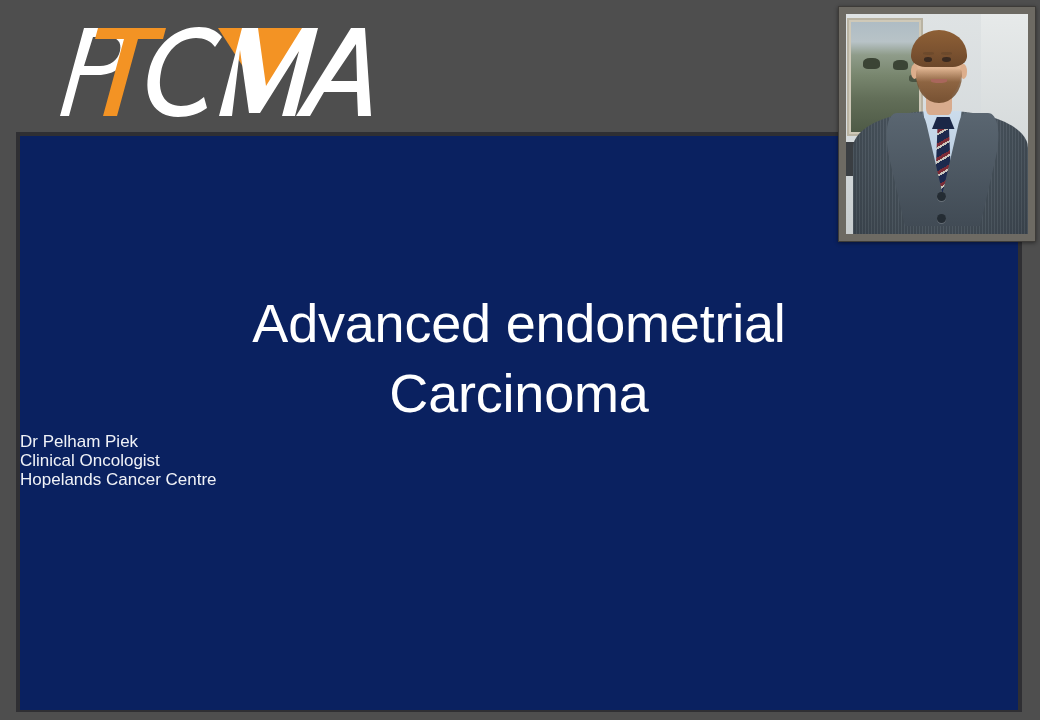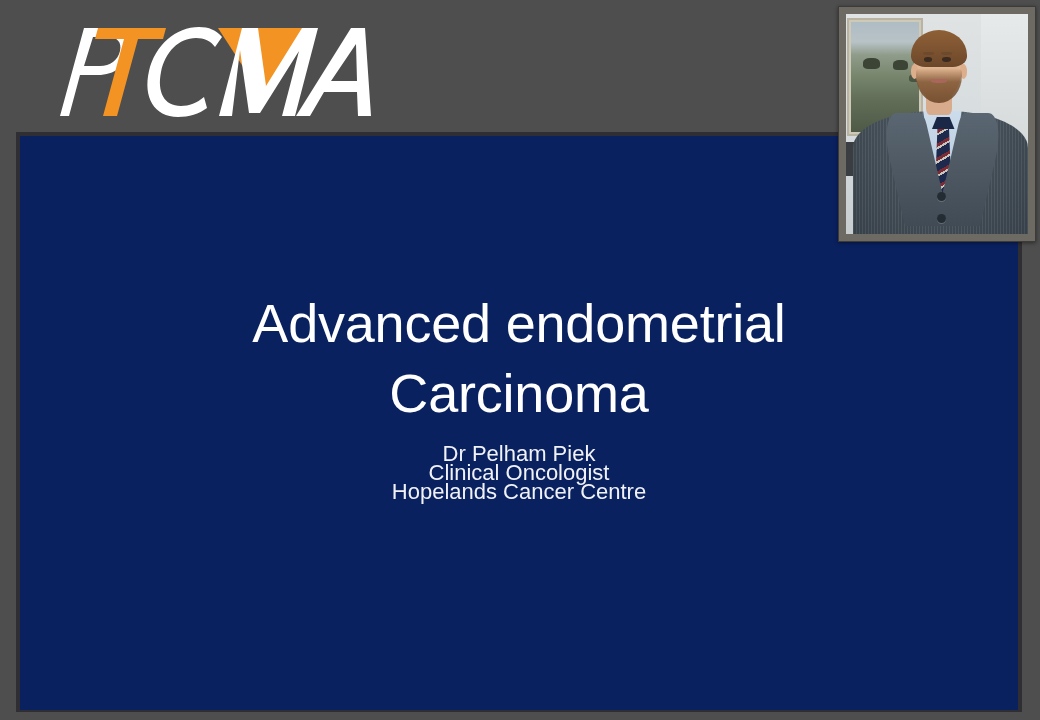--- a/index.html
+++ b/index.html
@@ -59,25 +59,24 @@
     font-size: 54px;
     line-height: 70px;
     font-weight: 400;
     letter-spacing: -0.2px;
     white-space: pre-line;
   }
 
   .slide-subtitle {
     position: absolute;
     left: 0;
-    top: 308px;
+    top: 296px;
     width: 100%;
-    text-align: center;
     color: #f0f2f7;
-    font-size: 22px;
+    font-size: 17px;
     line-height: 19px;
     font-weight: 400;
     white-space: pre-line;
   }
 
   
   .webcam-frame {
     position: absolute;
     left: 838px;
     top: 6px;

